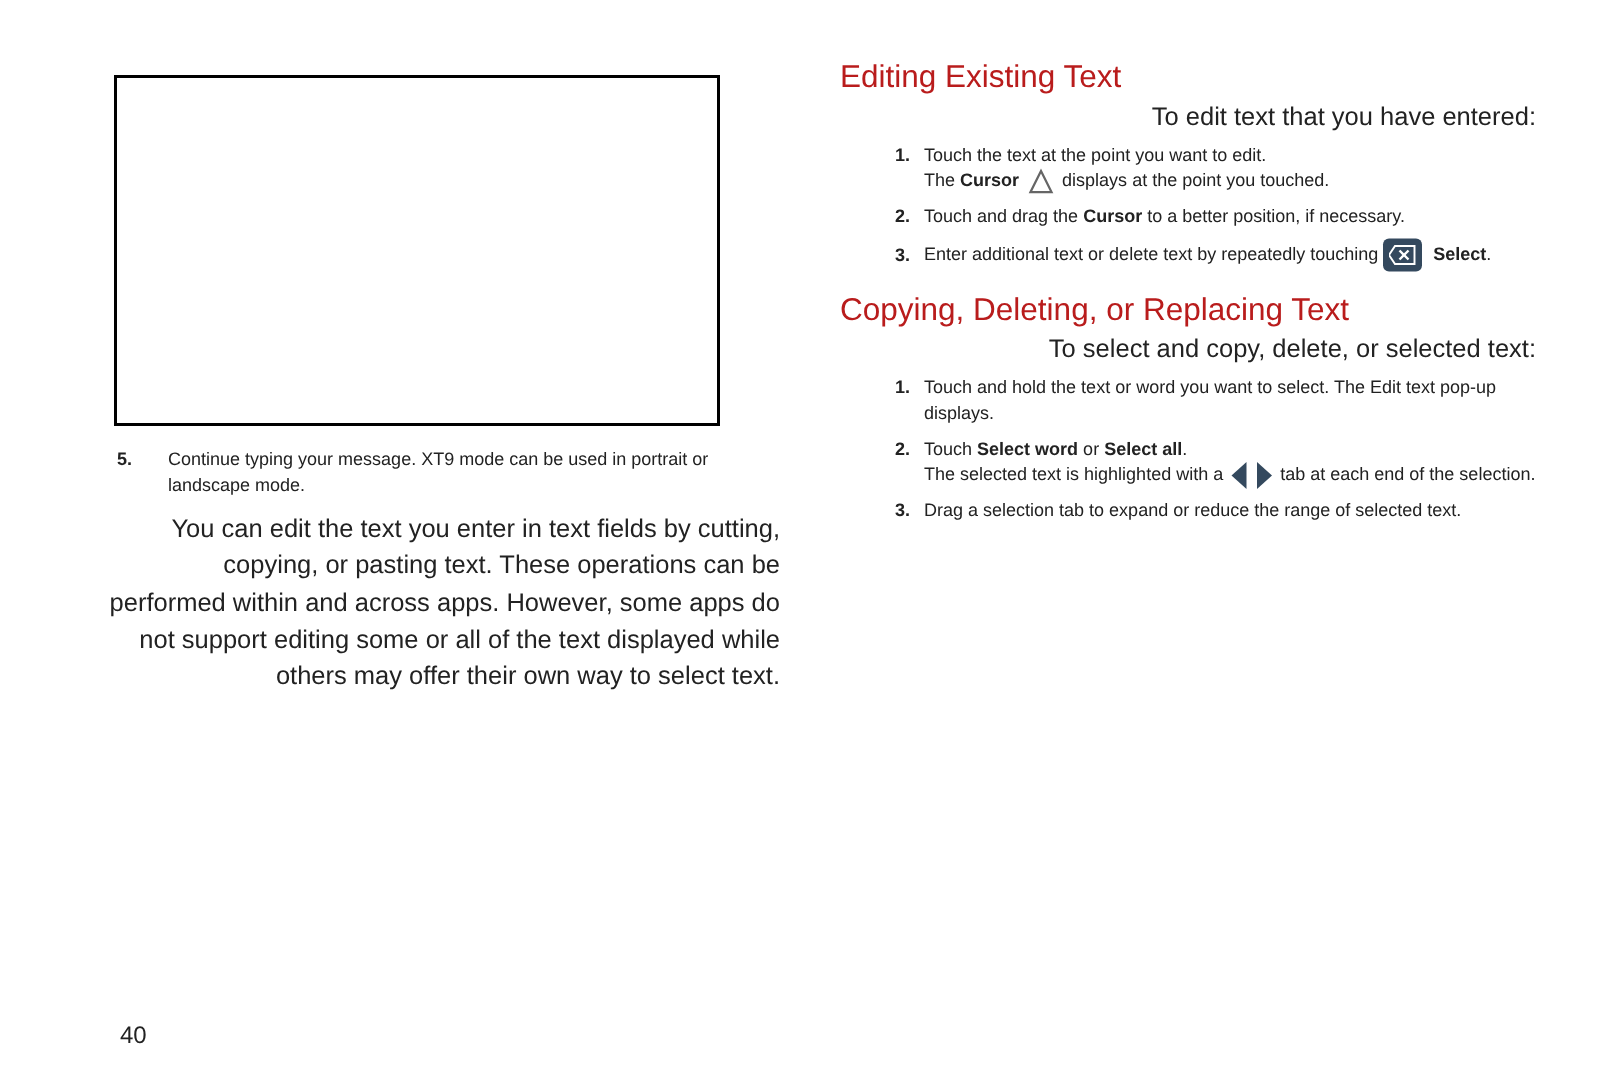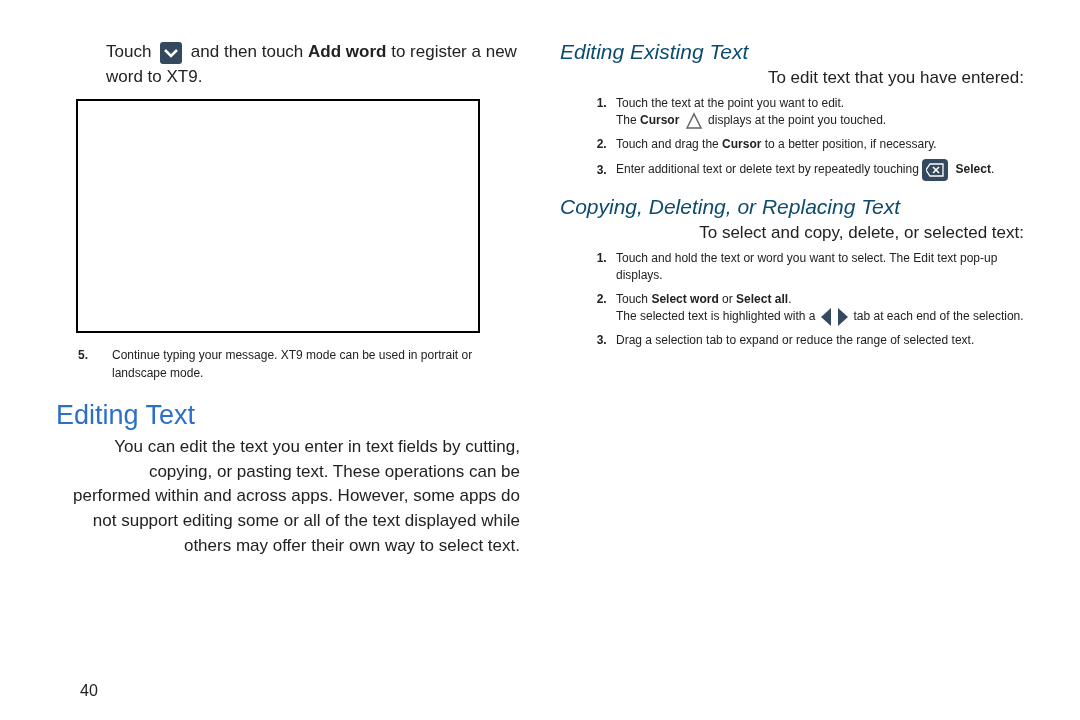--- a/index.html
+++ b/index.html
@@ -81,23 +81,22 @@
   }
   h2.section {
     font-size: 27px;
     font-weight: 400;
     color: #2a6fc9;
     margin: 18px 0 4px 0;
   }
   h3.subsection {
     font-size: 21px;
     font-weight: 400;
-    color: #0c4a6e;
+    color: #b91c1c;
     margin: 0 0 2px 0;
-    font-style: italic;
   }
   .bodytext {
     font-size: 17px;
     line-height: 1.45;
     margin: 0 0 4px 0;
     text-align: right;
   }
   .pad-left { padding-left: 16px; }
   .bold { font-weight: bold; }
   .page-number {
@@ -110,41 +109,29 @@
   ol.start5 { counter-reset: item 4; }
   ol.start5 > li { counter-increment: item; list-style: none; position: relative; }
   ol.start5 > li::before { content: counter(item) "."; font-weight: bold; position:absolute; left:-28px; }
 </style>
 </head>
 <body>
 
 <div class="page">
 
   <div class="col">
-    <p class="intro-line">
-      <span>Touch</span>
-      <span class="dropdown-ic">
-        <svg width="16" height="14" viewBox="0 0 16 14">
-            <polyline points="2,4 8,10 14,4" fill="none" stroke="#fff" stroke-width="2.5"></polyline>
-          </svg>
-      </span>
-      <span>and then touch</span>
-      <span class="bold">Add word</span>
-      <span>to register a new word to XT9.</span>
-    </p>
 
     <div class="placeholder-box"></div>
 
     <ol class="numlist start5">
       <li>
         <span>Continue typing your message. XT9 mode can be used in portrait or landscape mode.</span>
       </li>
     </ol>
 
-    <h2 class="section">Editing Text</h2>
     <p class="bodytext pad-left">You can edit the text you enter in text fields by cutting, copying, or pasting text. These operations can be performed within and across apps. However, some apps do not support editing some or all of the text displayed while others may offer their own way to select text.</p>
   </div>
 
   <div class="col">
     <h3 class="subsection">Editing Existing Text</h3>
     <p class="bodytext">To edit text that you have entered:</p>
     <ol class="numlist">
       <li>
         <span>Touch the text at the point you want to edit.</span><br>
         <span>The</span>

